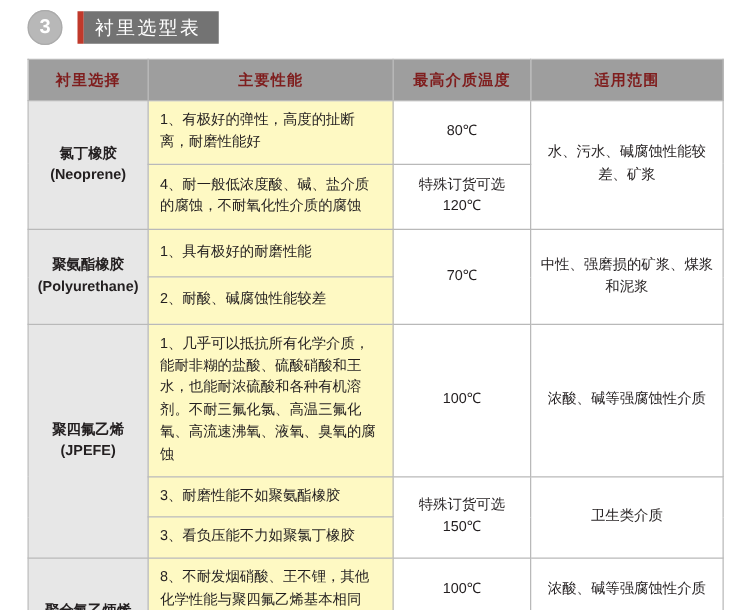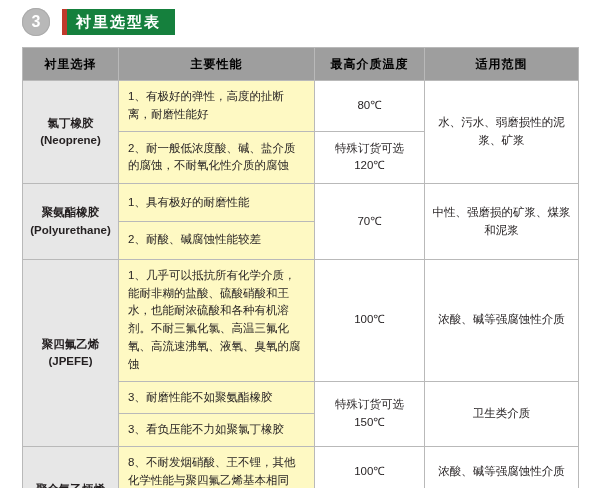--- a/index.html
+++ b/index.html
@@ -46,24 +46,24 @@
     margin-left: 12px;
     display: flex;
     align-items: stretch;
     height: 26px;
   }
   .title-bar .accent {
     width: 5px;
     background: #c0392b;
   }
   .title-bar .title-box {
-    background: #15803d;
+    background: #737373;
     color: #ffffff;
     font-size: 15px;
-    font-weight: bold;
+    font-weight: normal;
     letter-spacing: 2px;
     padding: 0 14px 0 9px;
     display: flex;
     align-items: center;
     text-align: right;
   }
 
   
   .table-wrap {
     position: absolute;
@@ -77,21 +77,21 @@
     table-layout: fixed;
     font-size: 11.5px;
     line-height: 1.55;
   }
   table.sel th, table.sel td {
     border: 1px solid #b9b9b9;
     vertical-align: middle;
   }
   thead th {
     background: #9e9e9e;
-    color: #000000;
+    color: #7f1d1d;
     font-size: 12px;
     font-weight: bold;
     letter-spacing: 1px;
     height: 26px;
     text-align: center;
     padding: 3px 2px;
   }
   td.c-name {
     background: #e7e7e7;
     text-align: center;
@@ -149,24 +149,24 @@
           <th>适用范围</th>
         </tr>
       </thead>
       <tbody>
 
         <tr>
           <td class="c-name nowrapish" rowspan="2">氯丁橡胶
 (Neoprene)</td>
           <td class="c-perf">1、有极好的弹性，高度的扯断离，耐磨性能好</td>
           <td class="c-temp nowrapish">80℃</td>
-          <td class="c-scope nowrapish" rowspan="2">水、污水、弱磨损性的泥浆、矿浆</td>
-        </tr>
-        <tr>
-          <td class="c-perf">2、耐一般低浓度酸、碱、盐介质的腐蚀，不耐氧化性介质的腐蚀</td>
+          <td class="c-scope nowrapish" rowspan="2">水、污水、碱腐蚀性能较差、矿浆</td>
+        </tr>
+        <tr>
+          <td class="c-perf">4、耐一般低浓度酸、碱、盐介质的腐蚀，不耐氧化性介质的腐蚀</td>
           <td class="c-temp nowrapish">特殊订货可选
 120℃</td>
         </tr>
 
         <tr>
           <td class="c-name nowrapish" rowspan="2">聚氨酯橡胶
 (Polyurethane)</td>
           <td class="c-perf">1、具有极好的耐磨性能</td>
           <td class="c-temp nowrapish" rowspan="2">70℃</td>
           <td class="c-scope nowrapish" rowspan="2">中性、强磨损的矿浆、煤浆和泥浆</td>

